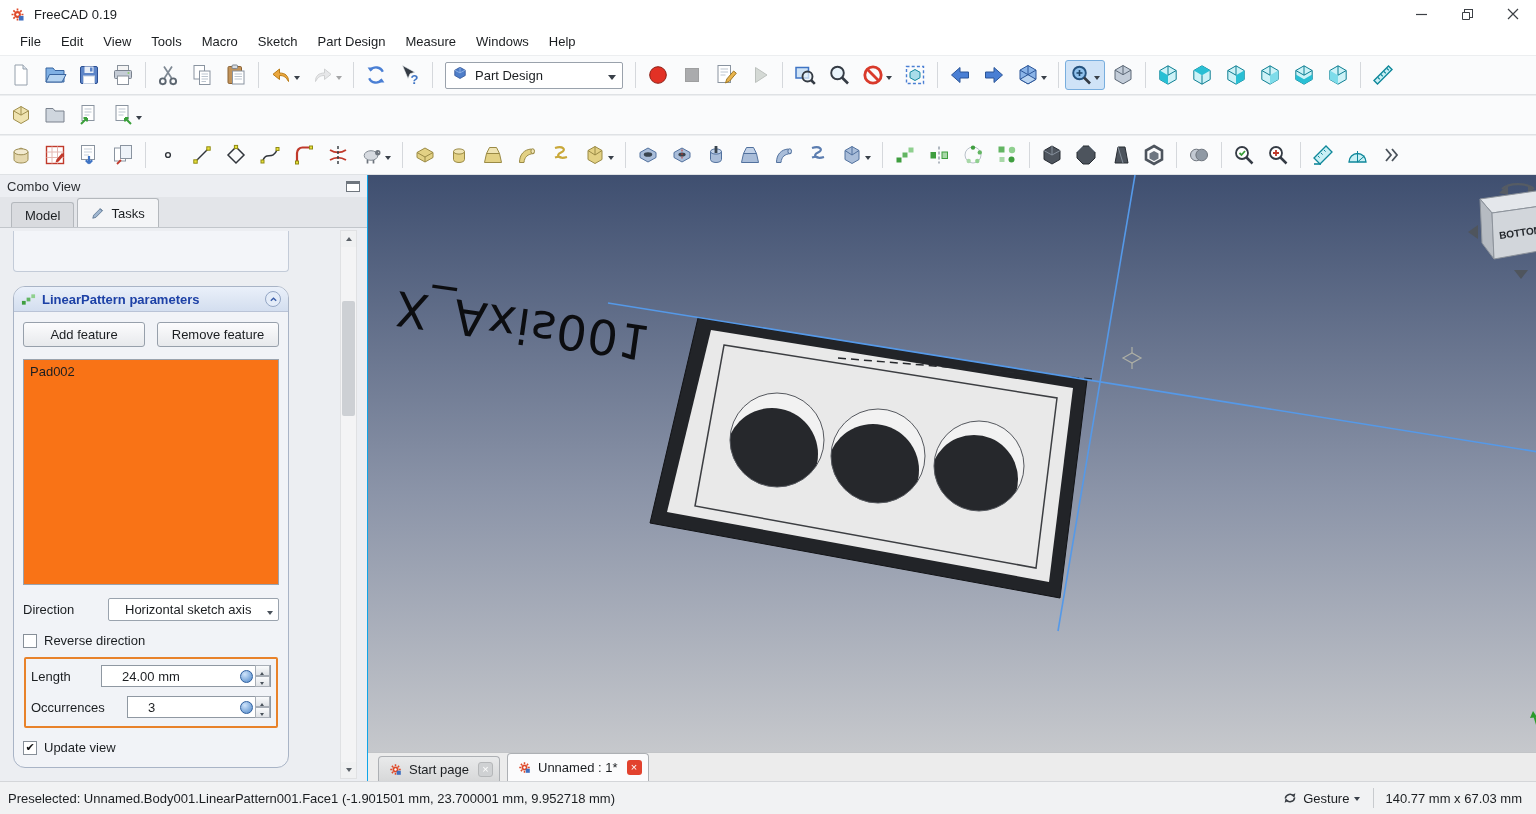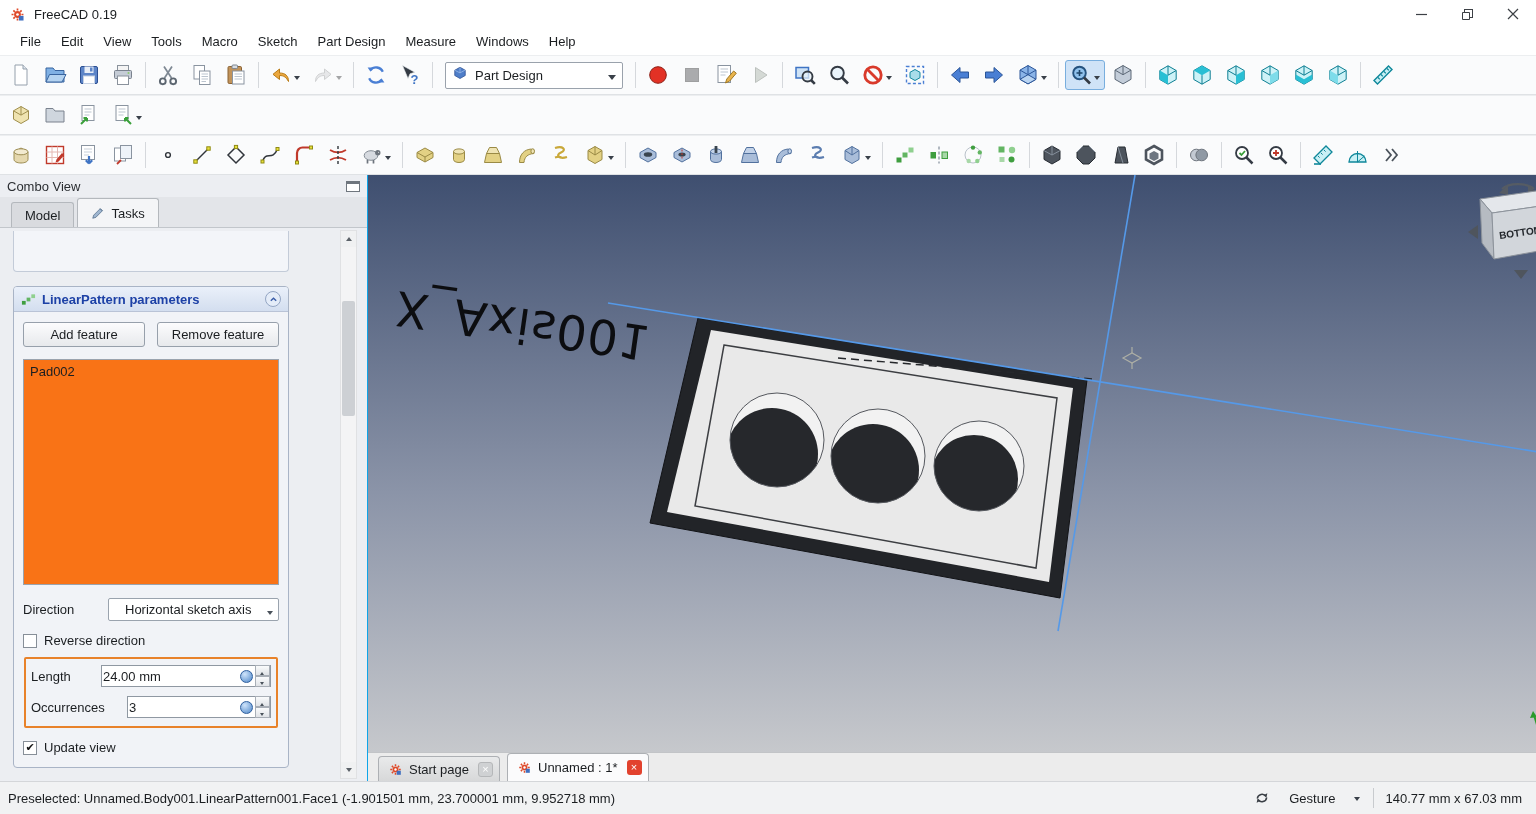--- a/index.html
+++ b/index.html
@@ -31,21 +31,21 @@
 .main{display:flex;height:606px}
 .sidebar{width:368px;background:#eceef2;border-right:1px solid #0ea5e9;position:relative;flex:none}
 .cv-header{height:22px;display:flex;align-items:center;padding:0 7px;font-size:13px;color:#2a2d31;background:#eceef2}
 .cv-float{margin-left:auto;width:14px;height:11px;border:1px solid #6f767e;border-top-width:3px;background:#fff}
 .cv-tabs{height:31px;display:flex;align-items:flex-end;padding-left:11px;background:#e3e5e9;border-bottom:1px solid #c2c6cb}
 .cv-tab{height:25px;padding:0 13px;display:flex;align-items:center;gap:6px;border:1px solid #b4b8bd;border-bottom:none;border-radius:3px 3px 0 0;background:#d9dbdf;margin-right:3px;font-size:13px}
 .cv-tab.active{background:#f4f5f7;height:29px}
 .cv-tab svg{width:14px;height:14px}
 .cv-body{position:absolute;top:53px;bottom:0;left:0;right:0;background:#eceef2;padding:3px 0 0 13px;overflow:hidden}
 .remnant{height:41px;width:276px;border:1px solid #c3cbd8;border-top:none;border-radius:0 0 4px 4px;background:#f3f5f9}
-.groupbox{width:276px;margin-top:14px;border:1px solid #a9b4c6;border-radius:4px;background:#f1f3f7;overflow:hidden}
+.groupbox{width:276px;margin-top:14px;border:1px solid #a9b4c6;border-radius:12px;background:#f1f3f7;overflow:hidden}
 .gb-header{height:25px;display:flex;align-items:center;padding:0 7px;background:linear-gradient(#eaf0fa,#d3deef);border-bottom:1px solid #b9c3d6;gap:6px}
 .gb-header svg{width:15px;height:15px}
 .gb-title{font-weight:bold;color:#1d41a6;font-size:13px;flex:1}
 .gb-collapse{width:16px;height:16px;border-radius:50%;background:#e4ecf8;border:1px solid #94a6c4;display:flex;align-items:center;justify-content:center;padding:0}
 .gb-collapse svg{width:9px;height:9px}
 .gb-body{padding:10px 9px 12px}
 .btnrow{display:flex;gap:12px}
 .fbtn{flex:1;height:25px;border:1px solid #97a0ab;border-radius:3px;background:linear-gradient(#fcfcfd,#e7e9ec);font-size:13px;font-family:inherit;color:#1b1e21}
 .featlist{margin-top:12px;height:226px;background:#f97316;border:1px solid #9aa3ae;font-size:13px;padding:4px 6px}
 .frow{display:flex;align-items:center;margin-top:13px}
@@ -55,21 +55,21 @@
 .combobox .dd{margin-left:auto;width:17px;display:flex;justify-content:center}
 .combobox .dd i{width:0;height:0;border:3.5px solid transparent;border-top:4.5px solid #4a525b;margin-top:9px}
 .checkrow{display:flex;align-items:center;gap:7px;margin-top:12px}
 .cb{width:14px;height:14px;background:#fff;border:1px solid #878f98;display:flex;align-items:center;justify-content:center;font-size:11px;color:#111;line-height:1}
 .orangebox{margin-top:9px;margin-left:1px;width:254px;border:2px solid #e8822a;border-radius:2px;padding:6px 5px 8px}
 .spinrow{display:flex;align-items:center}
 .spinrow+.spinrow{margin-top:9px}
 .spinrow .flabel{font-size:13px}
 .lenlabel{width:70px}
 .occlabel{width:96px}
-.spininput{flex:1;height:22px;border:1px solid #8f98a2;background:#fff;display:flex;align-items:center;padding-left:1px;font-size:13px}
+.spininput{flex:1;height:22px;border:1px solid #8f98a2;background:#fff;display:flex;align-items:center;padding-left:20px;font-size:13px}
 .expr{width:13px;height:13px;border-radius:50%;background:radial-gradient(circle at 35% 30%,#cfe4fb,#4d86c8);border:1px solid #2f5f9e;margin-left:auto;margin-right:2px;flex:none}
 .spinner{width:15px;height:22px;display:flex;flex-direction:column;flex:none}
 .spinner b{display:block;flex:1;background:linear-gradient(#fafbfc,#dfe2e6);border:1px solid #a8aeb6;position:relative}
 .spinner b::after{content:"";position:absolute;left:3.5px;top:3.5px;border:2.5px solid transparent;border-bottom:3.5px solid #4a525b}
 .spinner b.dn::after{top:5px;border-bottom:none;border-top:3.5px solid #4a525b}
 .vscroll{position:absolute;top:55px;right:10px;bottom:2px;width:17px;background:#f4f4f5;border:1px solid #e0e1e3}
 .vs-btn{position:absolute;left:0;right:0;height:16px;background:#f0f1f2;display:flex;align-items:center;justify-content:center;border:none;padding:0}
 .vs-up{top:0}.vs-down{bottom:0}
 .vs-btn i{width:0;height:0;border:3.5px solid transparent}
 .vs-up i{border-bottom:4.5px solid #5b6168;margin-bottom:3px}
@@ -82,21 +82,21 @@
 .doctab{height:25px;display:flex;align-items:center;padding:0 6px 0 9px;border:1px solid #adb0b4;border-bottom:none;border-radius:4px 4px 0 0;background:linear-gradient(#e9eaeb,#d7d8d9);margin-right:7px;font-size:13px}
 .doctab.active{background:#fbfbfc;height:28px}
 .doctab .ticon{width:15px;height:15px;margin-right:6px}
 .doctab .ticon svg{width:100%;height:100%}
 .doctab .close{width:15px;height:15px;border-radius:3px;margin-left:9px;display:flex;align-items:center;justify-content:center;font-size:11px;line-height:1}
 .doctab .close.gray{background:#cfd1d3;color:#fff;border:1px solid #b5b7b9}
 .doctab .close.red{background:#e2422e;color:#fff}
 
 .statusbar{height:33px;background:#f1f2f3;border-top:1px solid #d4d6d9;display:flex;align-items:center;padding:0 8px;font-size:13px}
 .status-msg{flex:1;white-space:nowrap;overflow:hidden}
-.gesture{display:flex;align-items:center;gap:19px;padding:0 8px}
+.gesture{display:flex;align-items:center;gap:5px;padding:0 8px}
 .gesture svg{width:16px;height:16px}
 .gcaret{width:0;height:0;border:3.5px solid transparent;border-top:4.5px solid #394049;margin-top:4px}
 .sb-sep{width:1px;height:20px;background:#c8cbce;margin:0 5px}
 .dims{padding:0 6px;white-space:nowrap}
 </style>
 </head>
 <body>
 
 <div class="titlebar">
   <span class="logo"><svg viewBox="0 0 24 24">

